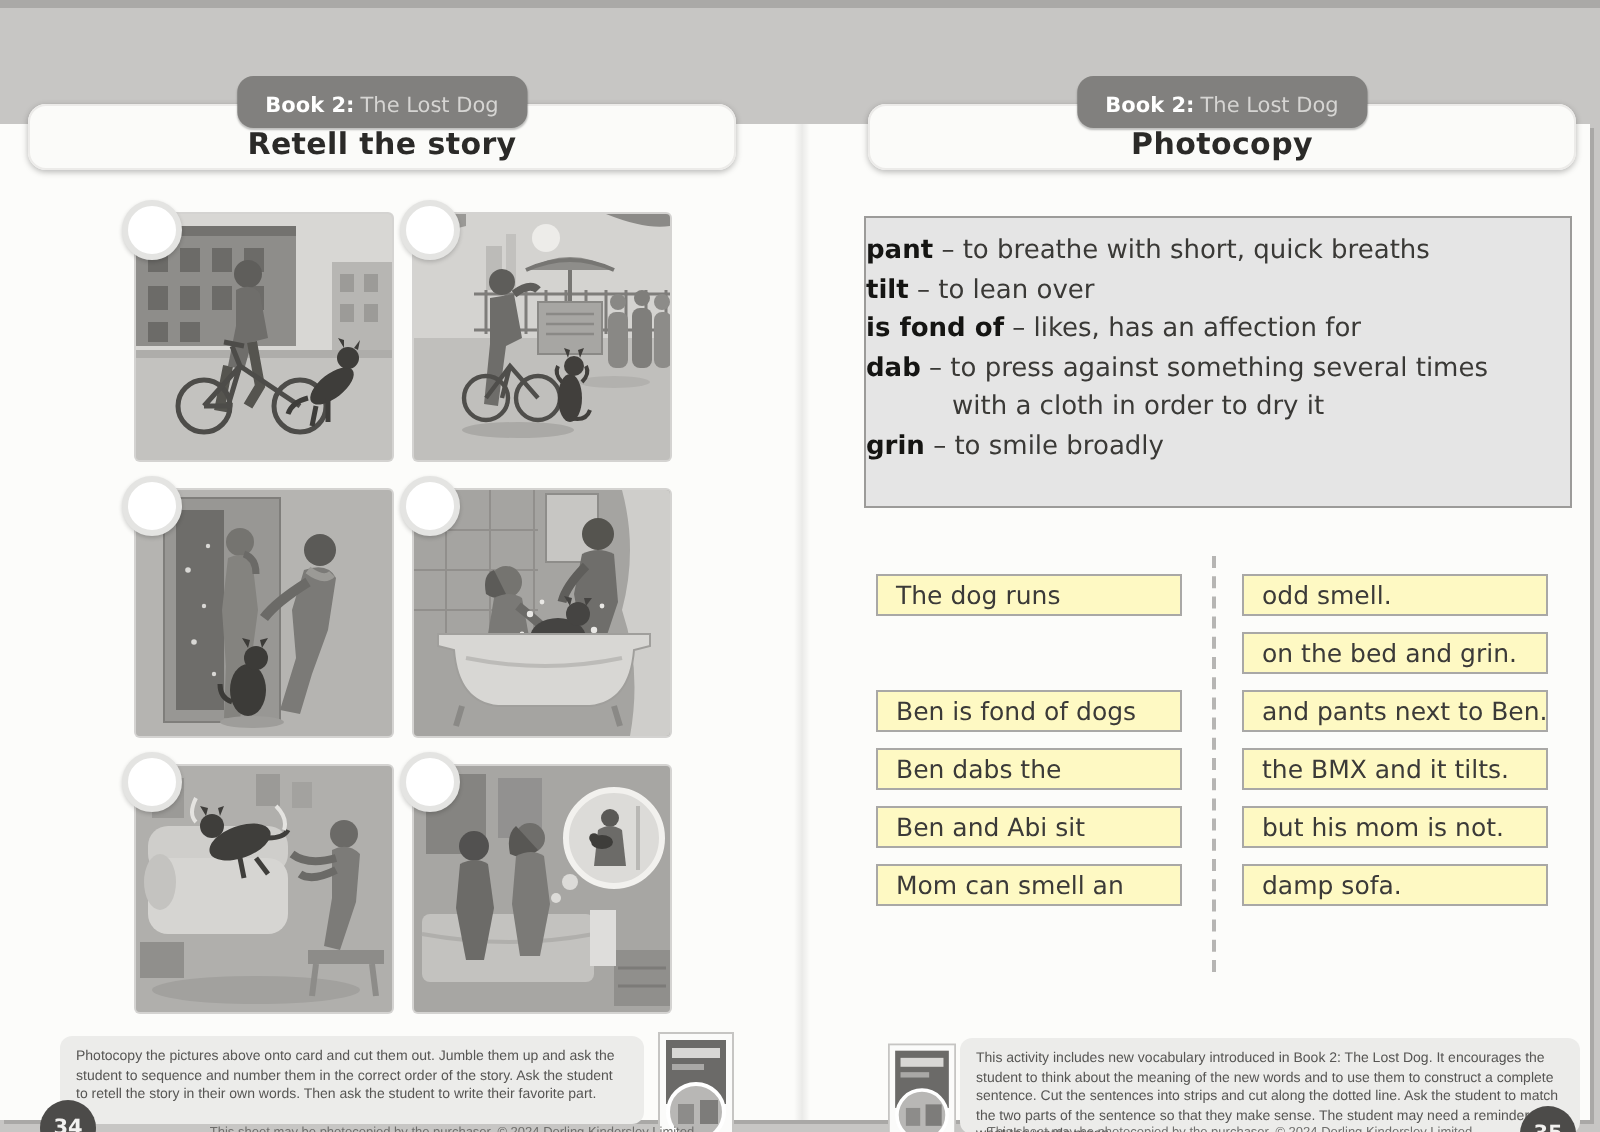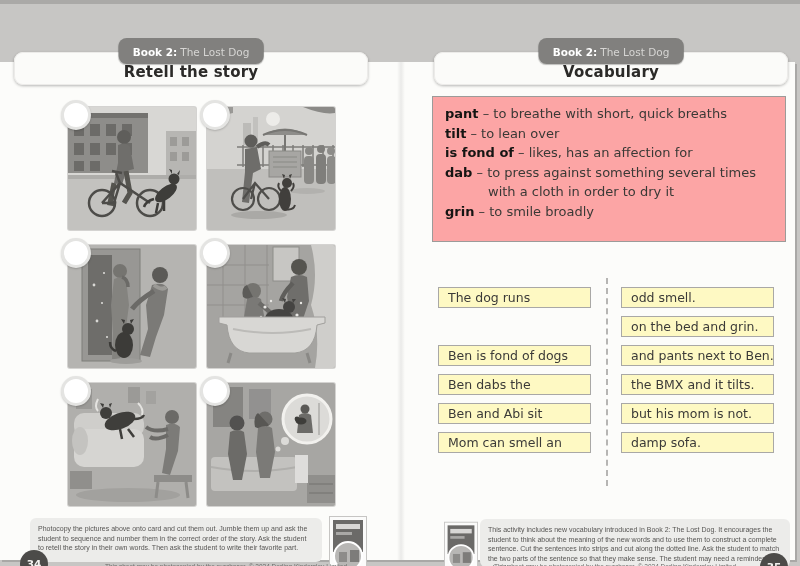--- a/index.html
+++ b/index.html
@@ -53,22 +53,22 @@
   }
   .panel svg { position:absolute; left:0; top:0; width:100%; height:100%; border-radius:2px; }
   .num-circle {
     position:absolute; left:-7px; top:-7px; width:30px; height:30px;
     border-radius:50%; background:#ffffff; border:3px solid #e4e4e2;
     box-shadow:0 1px 2px rgba(0,0,0,0.18);
   }
 
   
   .vocab-box {
-    position:absolute; left:32px; top:64px; width:354px; height:146px;
-    background:#fca5a5; border:1.5px solid #9c9b99; padding:7px 12px;
+    position:absolute; left:32px; top:76px; width:354px; height:146px;
+    background:#e5e5e5; border:1.5px solid #9c9b99; padding:7px 0;
   }
   .vocab-entry { font:400 13px/19.5px "DejaVu Sans", sans-serif; color:#3a3936; }
   .vocab-word { font-weight:700; color:#151513; }
   .vocab-word::after { content:" – "; font-weight:400; color:#3a3936; }
   .vocab-line2 { padding-left:43px; }
 
   
   .strip {
     position:absolute; height:21px;
     background:#fef9c3; border:1px solid #a9a8a6;
@@ -367,21 +367,21 @@
   <div class="copyright">This sheet may be photocopied by the purchaser. © 2024 Dorling Kindersley Limited</div>
   <div class="pagenum">34</div>
 </section>
 
 <section class="page right">
 
   <header class="hdr">
     <div class="badge">
       <span class="b1">Book 2:</span><span class="b2">The Lost Dog</span>
     </div>
-    <h1>Vocabulary</h1>
+    <h1>Photocopy</h1>
   </header>
 
   <div class="vocab-box">
     <div class="vocab-entry"><span class="vocab-word">pant</span><span>to breathe with short, quick breaths</span></div>
     <div class="vocab-entry"><span class="vocab-word">tilt</span><span>to lean over</span></div>
     <div class="vocab-entry"><span class="vocab-word">is fond of</span><span>likes, has an affection for</span></div>
     <div class="vocab-entry"><span class="vocab-word">dab</span><span>to press against something several times</span>
       <div class="vocab-line2">with a cloth in order to dry it</div>
     </div>
     <div class="vocab-entry"><span class="vocab-word">grin</span><span>to smile broadly</span></div>

